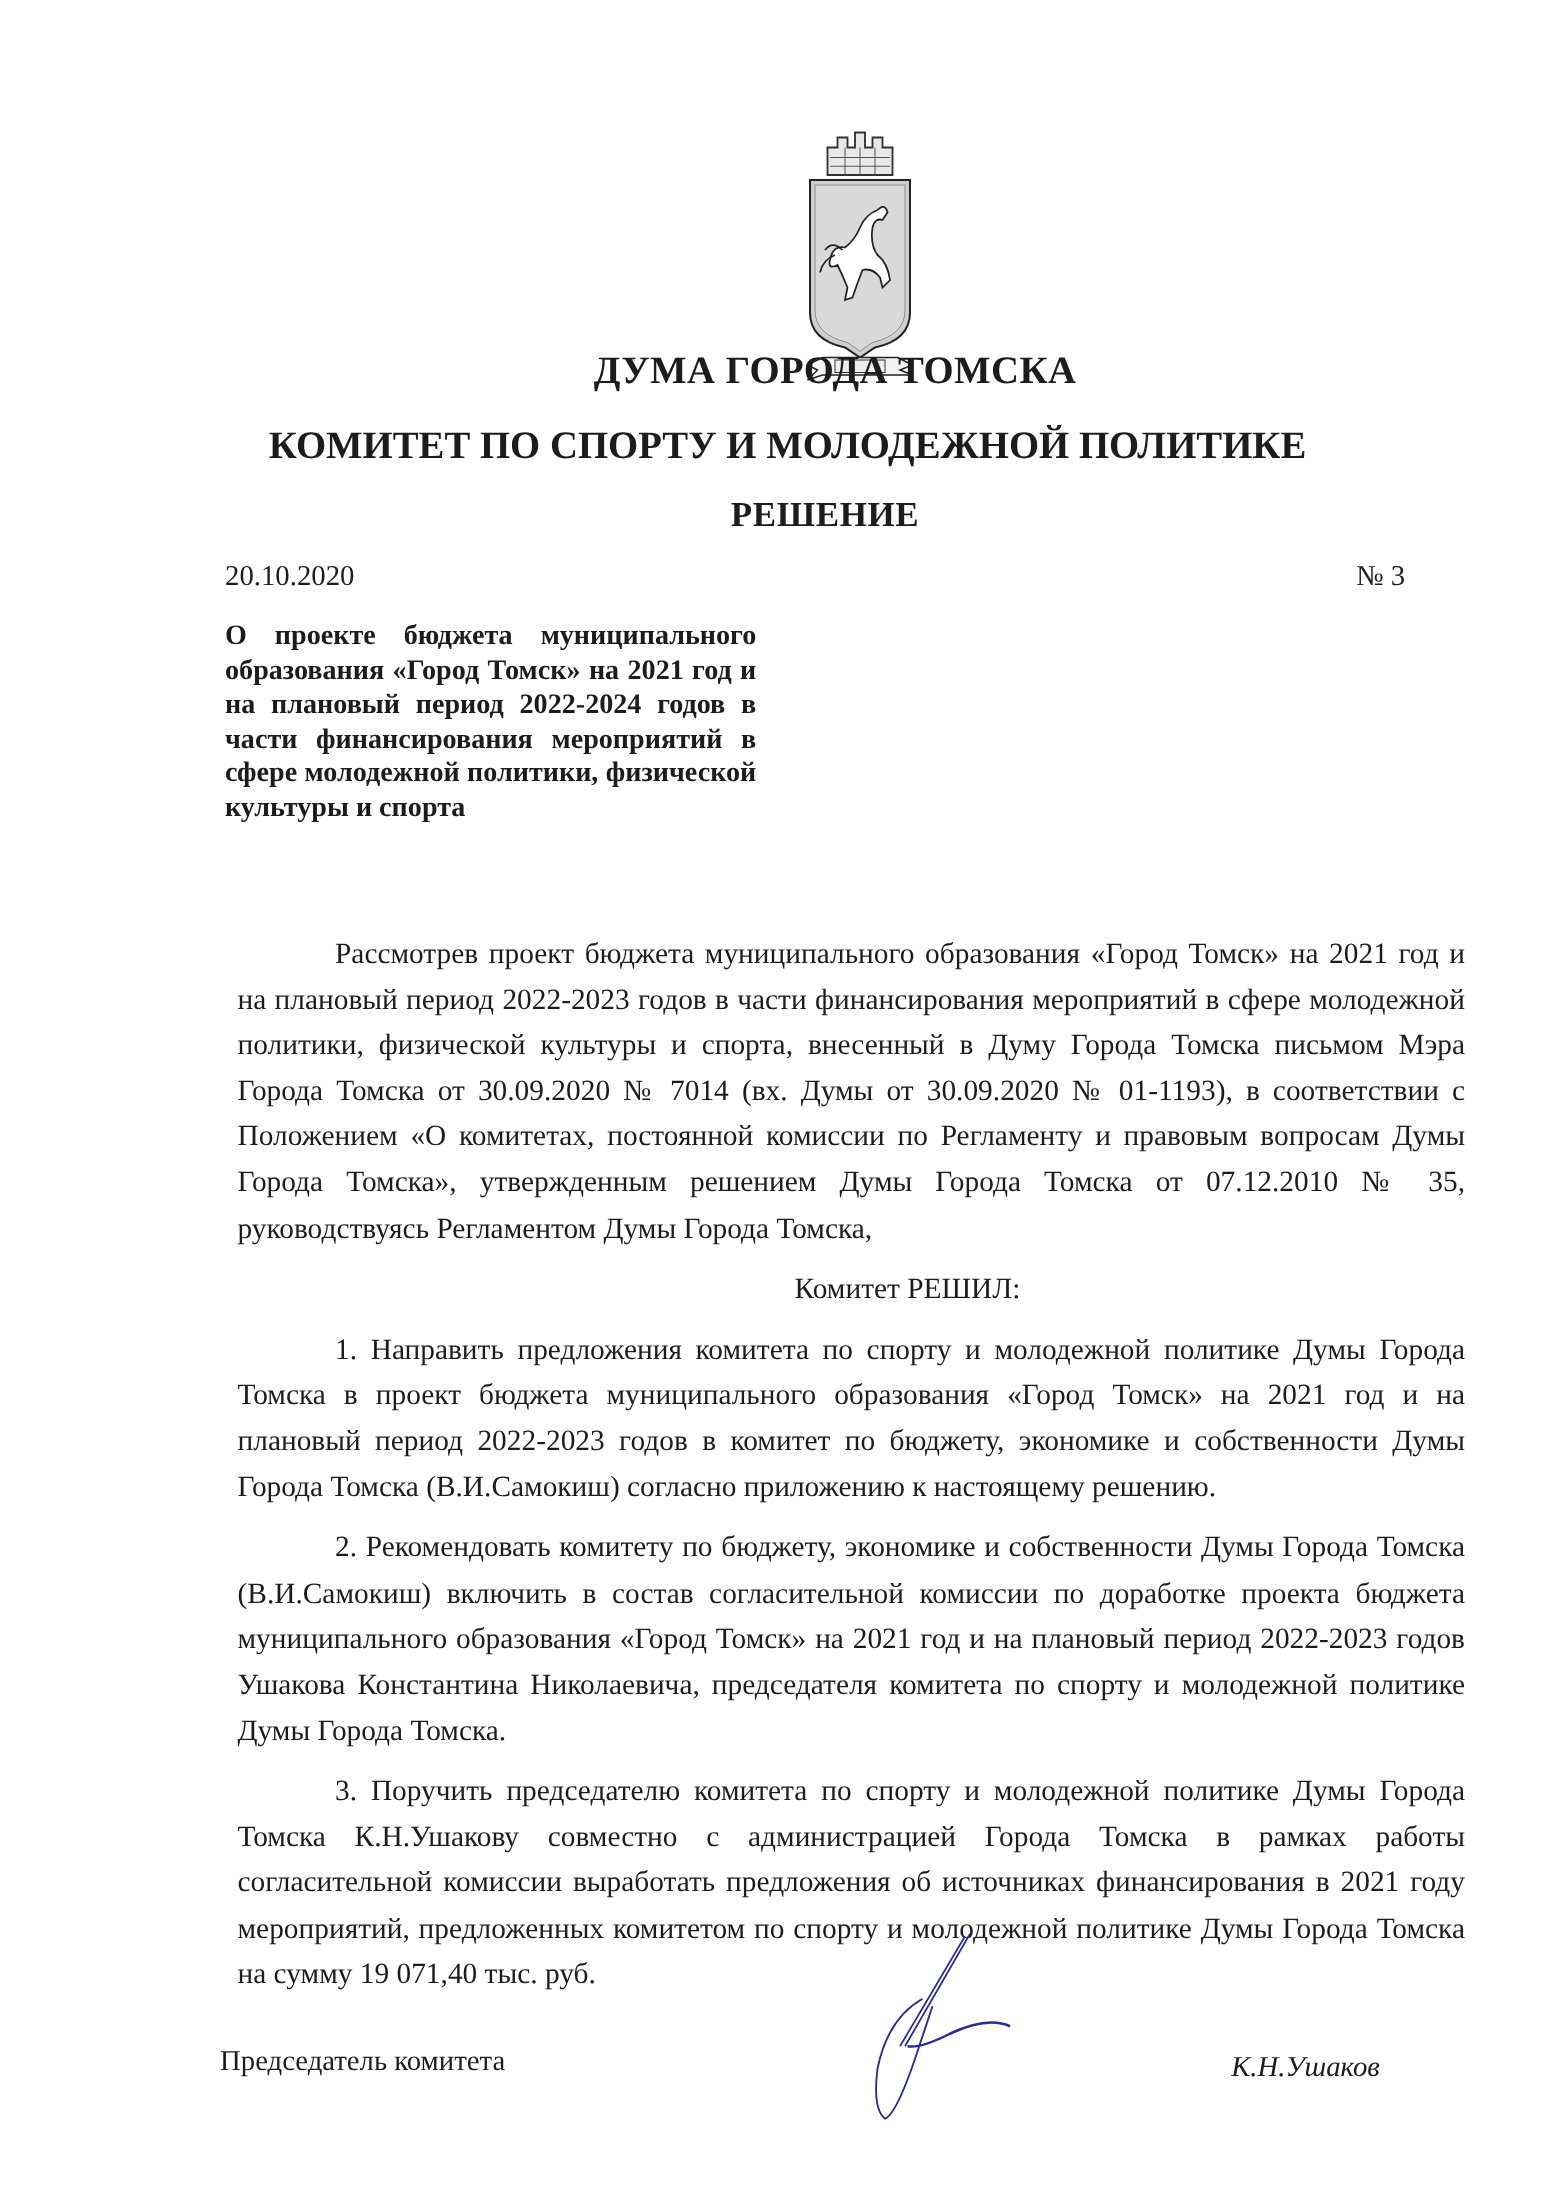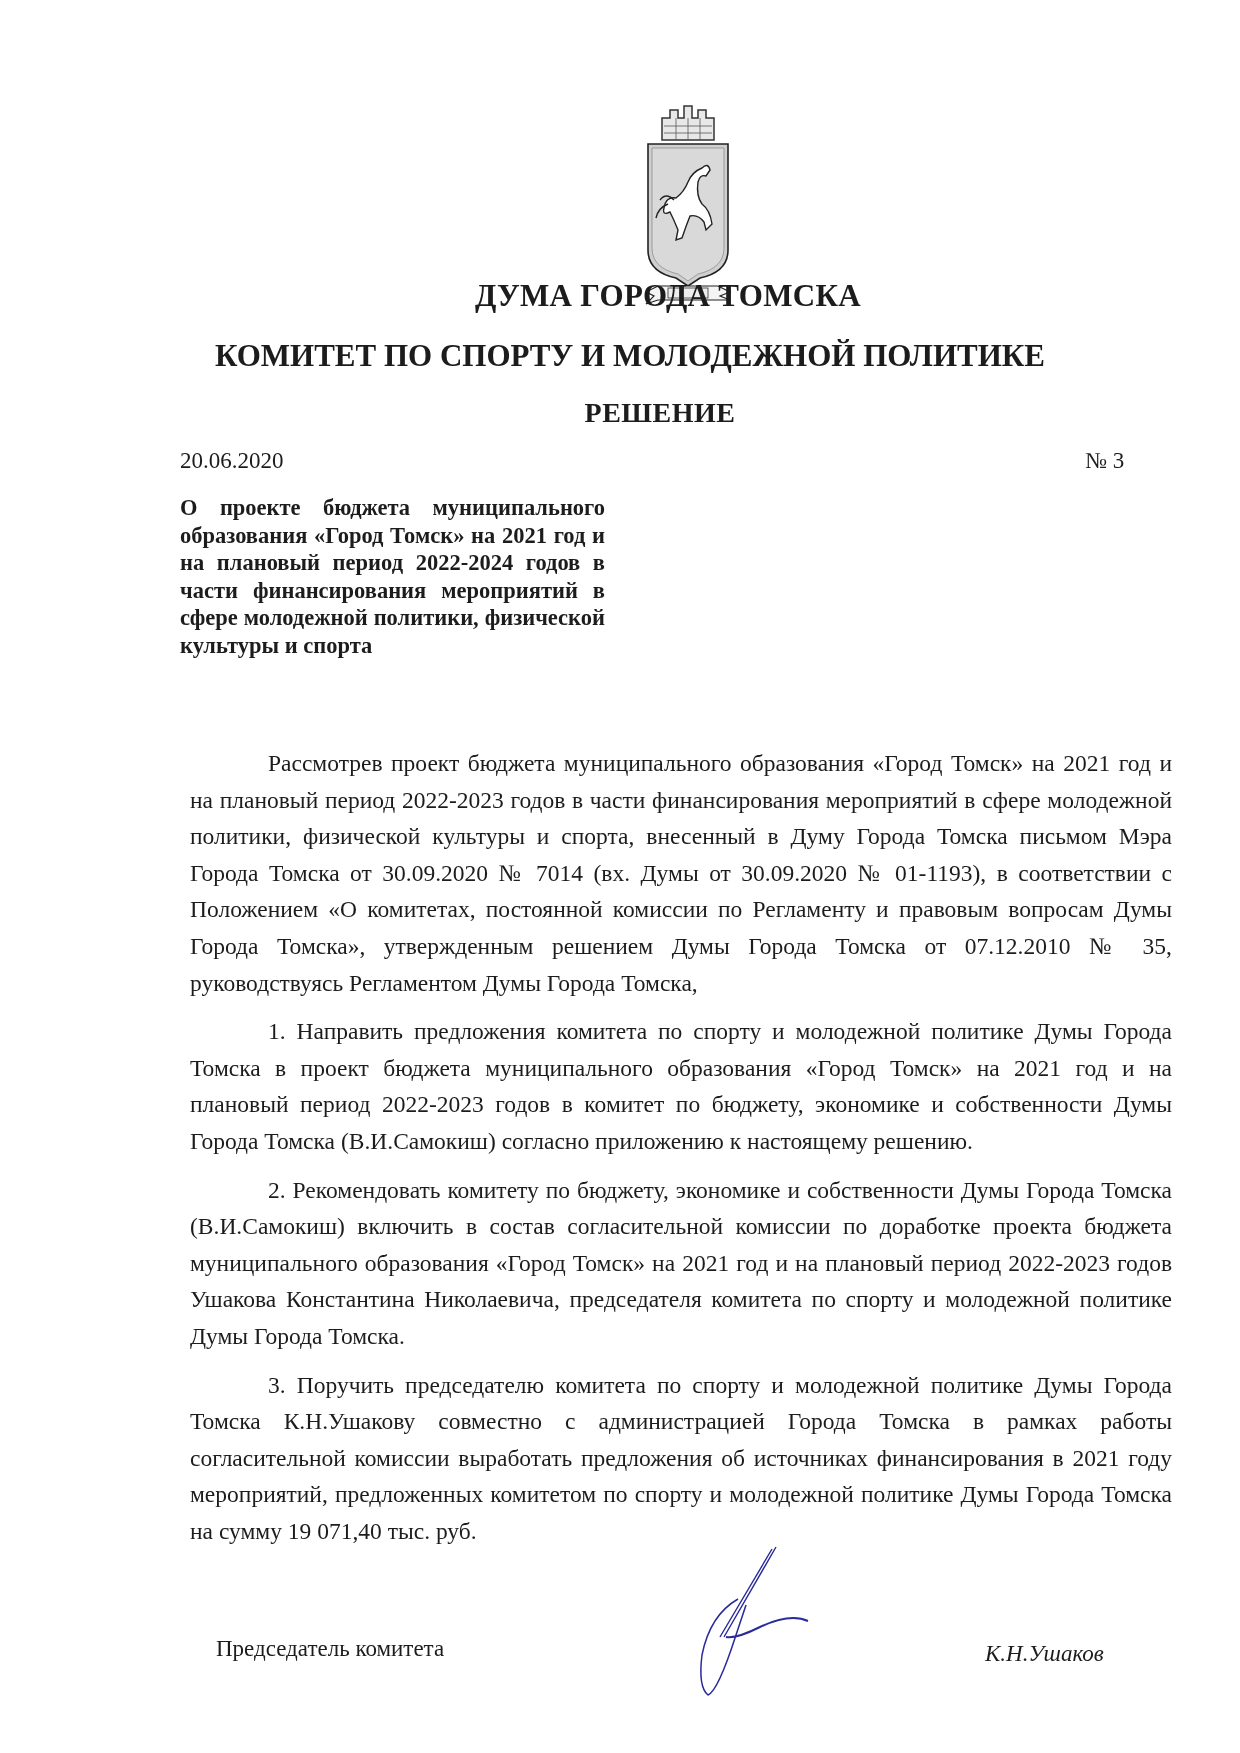--- a/index.html
+++ b/index.html
@@ -16,21 +16,21 @@
   .number { left: 1085px; top: 448px; font-size: 23px; }
   .subject {
     left: 180px; top: 494px; width: 425px; font-weight: bold; font-size: 22.5px; line-height: 27.5px;
     text-align: justify; text-align-last: left;
   }
   .body {
     left: 178px; top: 733px; width: 1006px; font-size: 23.5px; line-height: 36.6px; text-align: justify;
   }
   .body p { margin: 12px; text-indent: 78px; }
   .body p.center { text-indent: 0; text-align: center; padding-left: 90px; }
-  .sig-label { left: 176px; top: 1636px; font-size: 23px; margin-left: 40px; }
+  .sig-label { left: 176px; top: 1636px; font-size: 23px; }
   .sig-name { left: 985px; top: 1641px; font-size: 23px; font-style: italic; }
   .signature { left: 650px; top: 1545px; width: 220px; height: 160px; }
 </style>
 </head>
 <body>
 
 <div class="abs emblem">
   <svg width="96" height="208" viewBox="0 0 96 208">
 
     <path d="M22 40 L22 18 L30 18 L30 10 L38 10 L38 18 L44 18 L44 6 L52 6 L52 18 L58 18 L58 10 L66 10 L66 18 L74 18 L74 40 Z" fill="#e8e8e8" stroke="#333" stroke-width="1.5"></path>
@@ -44,27 +44,28 @@
 
     <path d="M6 192 L18 186 L78 186 L90 192 L80 196 L90 200 L18 200 L6 204 L14 196 Z" fill="#f4f4f4" stroke="#222" stroke-width="1.2"></path>
     <rect x="28" y="188" width="40" height="10" fill="#eee" stroke="#333" stroke-width="0.8"></rect>
   </svg>
 </div>
 
 <div class="abs h-duma">ДУМА ГОРОДА ТОМСКА</div>
 <div class="abs h-committee">КОМИТЕТ ПО СПОРТУ И МОЛОДЕЖНОЙ ПОЛИТИКЕ</div>
 <div class="abs h-decision">РЕШЕНИЕ</div>
 
-<div class="abs date">20.06.2020</div>
+<div class="abs date">20.10.2020</div>
 <div class="abs number">№ 3</div>
 
 <div class="abs subject">О проекте бюджета муниципального образования «Город Томск» на 2021 год и на плановый период 2022-2024 годов в части финансирования мероприятий в сфере молодежной политики, физической культуры и спорта</div>
 
 <div class="abs body">
   <p>Рассмотрев проект бюджета муниципального образования «Город Томск» на 2021 год и на плановый период 2022-2023 годов в части финансирования мероприятий в сфере молодежной политики, физической культуры и спорта, внесенный в Думу Города Томска письмом Мэра Города Томска от 30.09.2020 № 7014 (вх. Думы от 30.09.2020 № 01-1193), в соответствии с Положением «О комитетах, постоянной комиссии по Регламенту и правовым вопросам Думы Города Томска», утвержденным решением Думы Города Томска от 07.12.2010 № 35, руководствуясь Регламентом Думы Города Томска,</p>
+  <p class="center">Комитет РЕШИЛ:</p>
   <p>1. Направить предложения комитета по спорту и молодежной политике Думы Города Томска в проект бюджета муниципального образования «Город Томск» на 2021 год и на плановый период 2022-2023 годов в комитет по бюджету, экономике и собственности Думы Города Томска (В.И.Самокиш) согласно приложению к настоящему решению.</p>
   <p>2. Рекомендовать комитету по бюджету, экономике и собственности Думы Города Томска (В.И.Самокиш) включить в состав согласительной комиссии по доработке проекта бюджета муниципального образования «Город Томск» на 2021 год и на плановый период 2022-2023 годов Ушакова Константина Николаевича, председателя комитета по спорту и молодежной политике Думы Города Томска.</p>
   <p>3. Поручить председателю комитета по спорту и молодежной политике Думы Города Томска К.Н.Ушакову совместно с администрацией Города Томска в рамках работы согласительной комиссии выработать предложения об источниках финансирования в 2021 году мероприятий, предложенных комитетом по спорту и молодежной политике Думы Города Томска на сумму 19 071,40 тыс. руб.</p>
 </div>
 
 <div class="abs sig-label">Председатель комитета</div>
 <div class="abs signature">
   <svg width="220" height="160" viewBox="0 0 220 160">
     <path d="M122 4 L70 92 M126 2 L74 92" stroke="#2a2a9a" stroke-width="1.4" fill="none"></path>
     <path d="M88 54 Q60 70 52 110 Q48 142 58 150 Q68 146 86 90 Q92 72 96 60" stroke="#2a2a9a" stroke-width="1.5" fill="none"></path>

